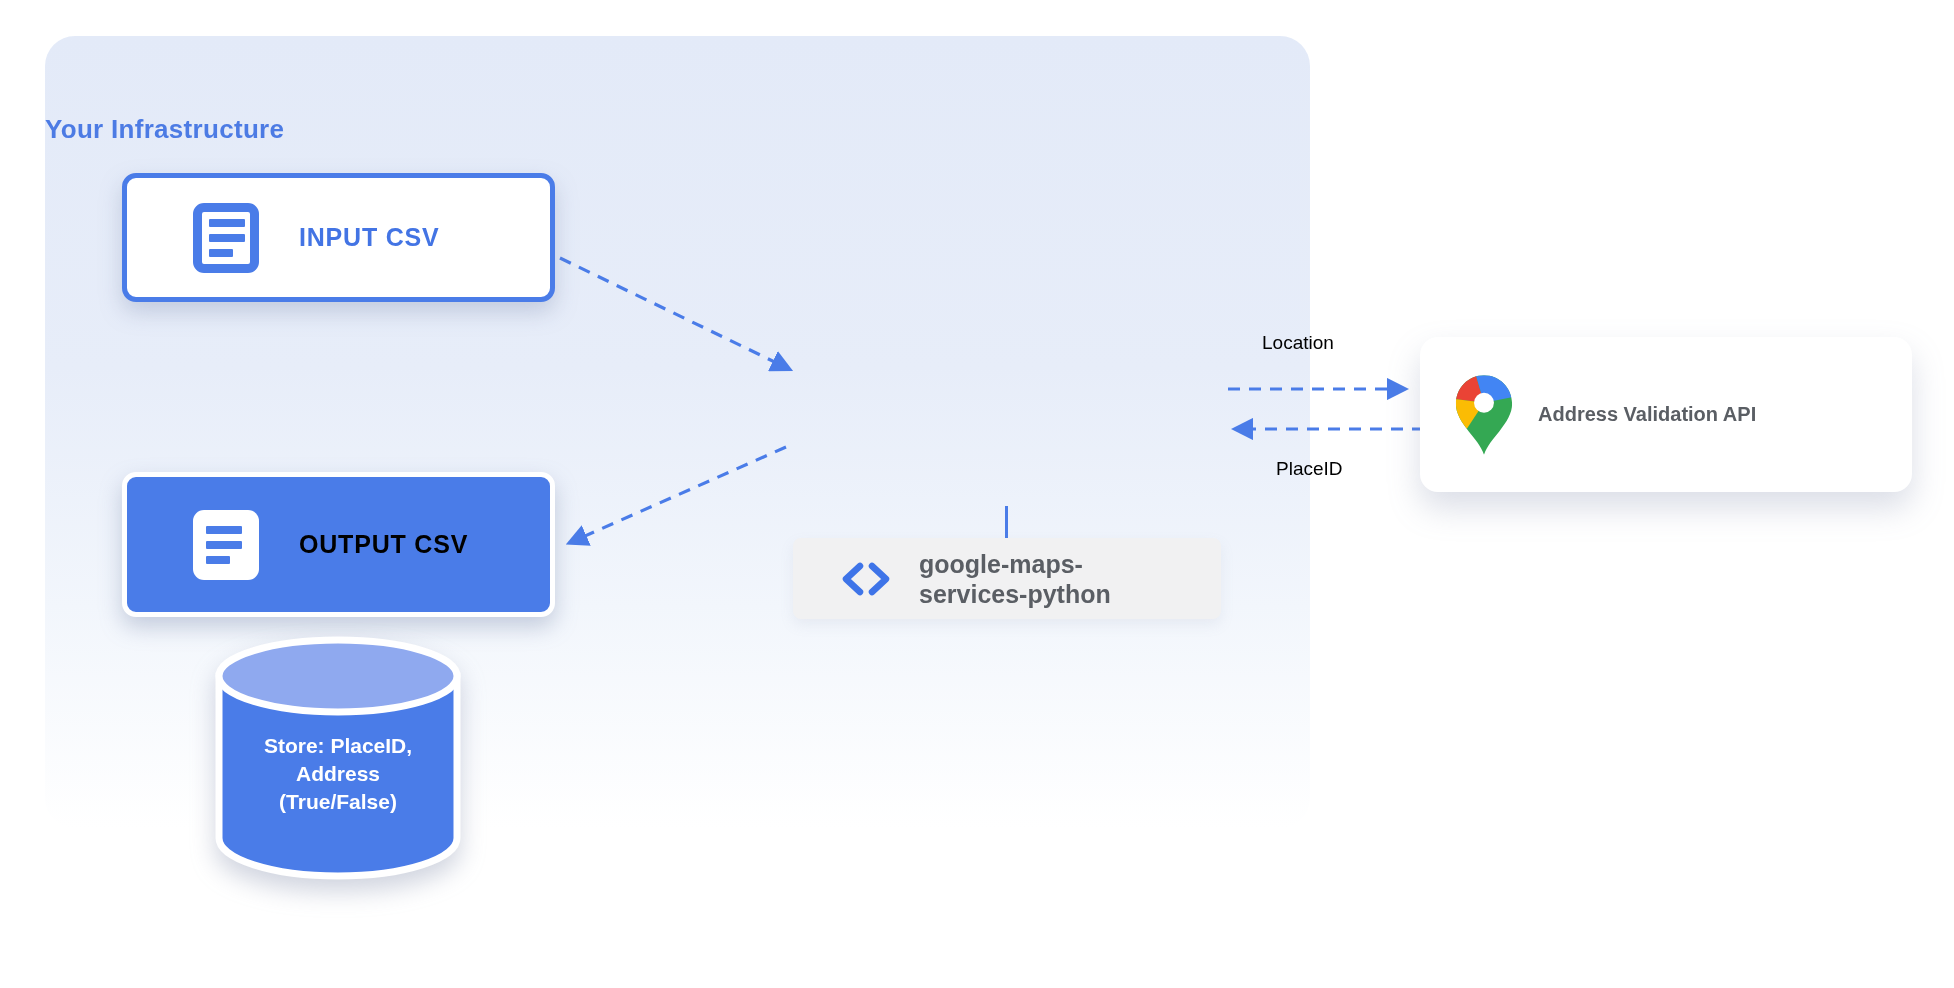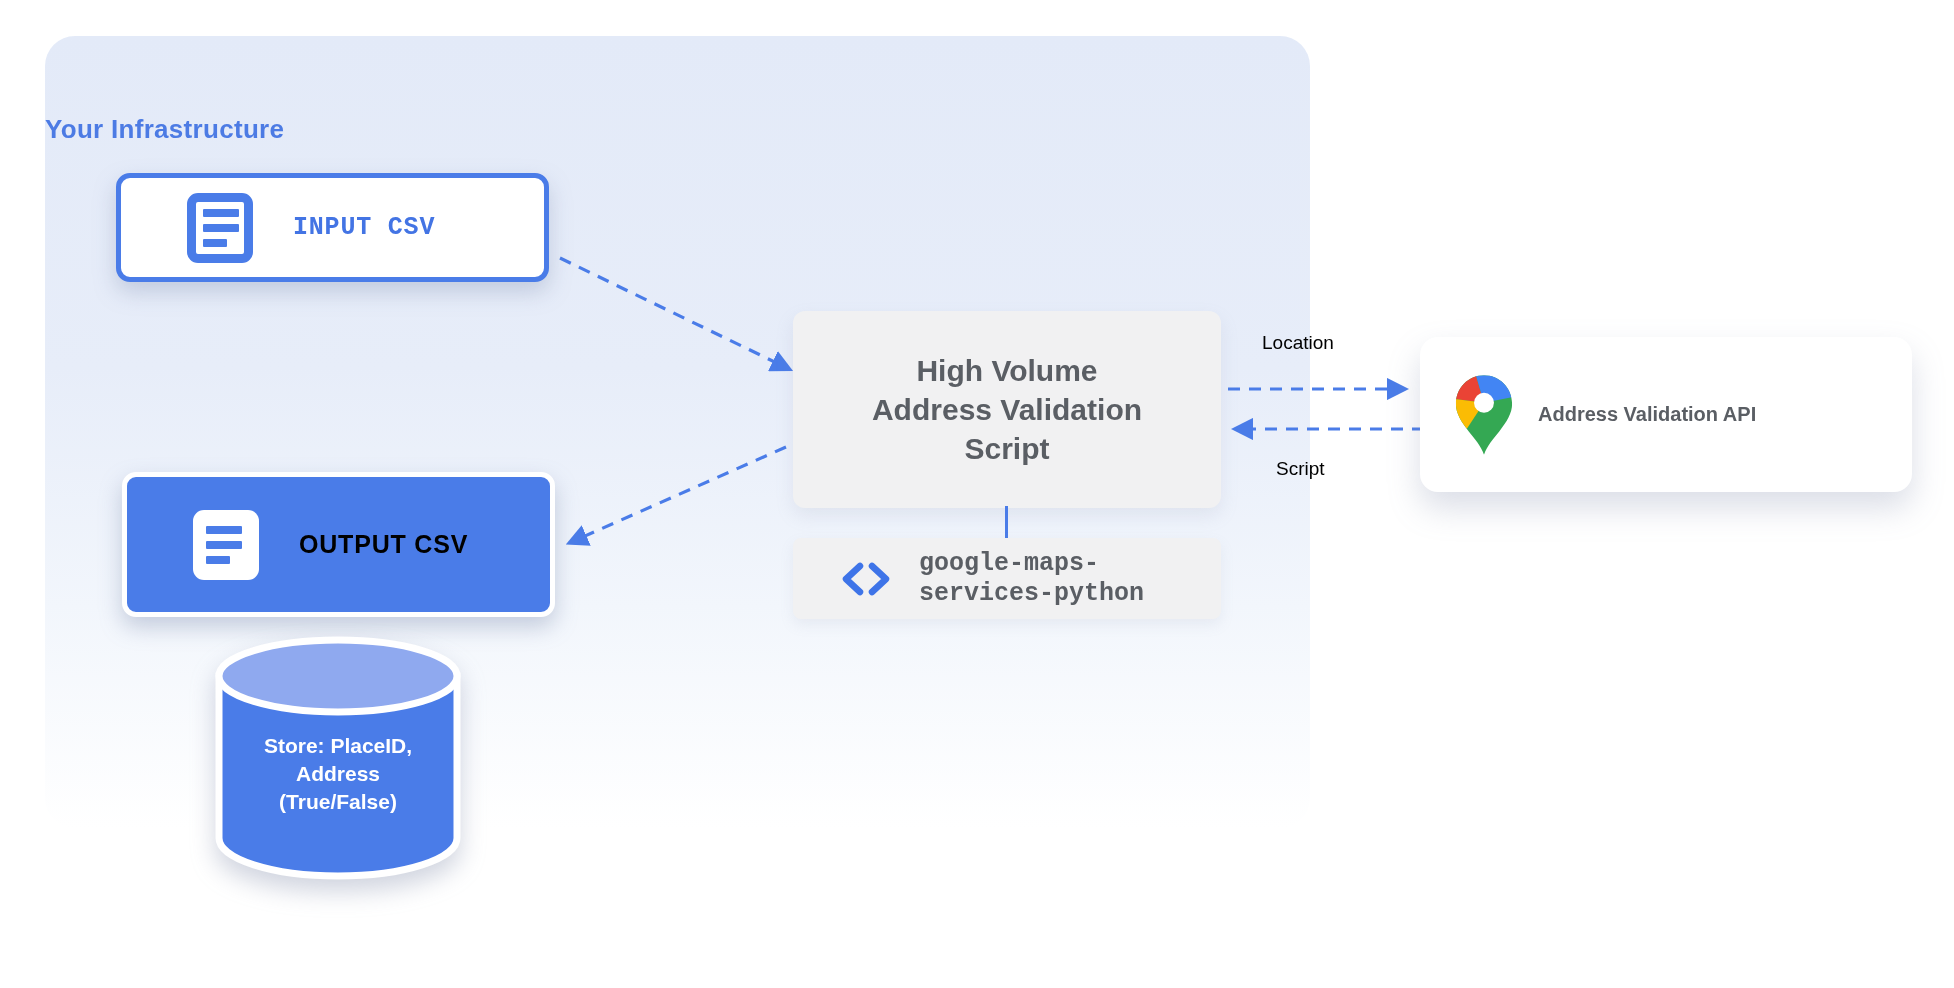--- a/index.html
+++ b/index.html
@@ -21,24 +21,23 @@
     text-align:left; font-size:26px; font-weight:bold; color:#4c7be4;
     letter-spacing:0.3px;
   }
 
   
   .node-box {
     position:absolute; display:flex; align-items:center;
     border-radius:14px;
   }
   .input-box {
-    left:116px; top:173px; width:433px; height:109px;
+    left:122px; top:173px; width:433px; height:129px;
     background:#ffffff; border:5px solid #4a7ce8;
     box-shadow:0 10px 22px rgba(125,140,175,0.35);
-    font-family:Liberation Mono, monospace;
   }
   .output-box {
     left:122px; top:472px; width:433px; height:145px;
     background:#4a7ce8; border:5px solid #ffffff;
     box-shadow:0 10px 22px rgba(125,140,175,0.40);
   }
   .doc-icon {
     width:66px; height:70px; border-radius:11px;
     margin-left:66px; flex:0 0 auto;
     display:flex; flex-direction:column; justify-content:center; gap:7px;
@@ -80,21 +79,21 @@
     background:#4a7ce8;
   }
   .library-box {
     position:absolute; left:793px; top:538px; width:428px; height:81px;
     background:#f1f1f2; border-radius:8px;
     display:flex; align-items:center; padding-left:46px;
     box-shadow:0 6px 14px rgba(140,150,175,0.12);
   }
   .library-box .lib-label {
     margin-left:26px; font-size:25px; font-weight:bold; color:#5a5e64;
-    line-height:30px; white-space:pre-line;font-family:Liberation Mono, monospace;
+    line-height:30px; white-space:pre-line;
   }
 
   
   .api-box {
     position:absolute; left:1420px; top:337px; width:492px; height:155px;
     background:#ffffff; border-radius:18px;
     display:flex; align-items:center; padding-left:34px;
     box-shadow:0 16px 32px rgba(125,138,170,0.28);
   }
   .api-box .api-label {
@@ -150,25 +149,20 @@
   </div>
 
   <svg class="cyl-svg" width="260" height="260" viewBox="0 0 260 260">
     <path d="M11 46 L11 208 A119 38 0 0 0 249 208 L249 46 Z" fill="#4a7ce8" stroke="#ffffff" stroke-width="7"></path>
     <ellipse cx="130" cy="46" rx="119" ry="36" fill="#8fa9ef" stroke="#ffffff" stroke-width="7"></ellipse>
   </svg>
   <div class="cyl-text">Store: PlaceID,
 Address
 (True/False)</div>
 
-  <div class="script-box">
-    <div class="title">High Volume
-Address Validation
-Script</div>
-  </div>
 
   <div class="connector"></div>
 
   <div class="library-box">
     <svg width="54" height="36" viewBox="0 0 54 36">
       <polyline points="21,5 7,18 21,31" fill="none" stroke="#3e74e8" stroke-width="6.5" stroke-linecap="round" stroke-linejoin="round"></polyline>
       <polyline points="33,5 47,18 33,31" fill="none" stroke="#3e74e8" stroke-width="6.5" stroke-linecap="round" stroke-linejoin="round"></polyline>
     </svg>
     <div class="lib-label">google-maps-
 services-python</div>
@@ -186,15 +180,15 @@
         <polygon points="-5,-5 34,-5 50,49 -5,42" fill="#ea4335"></polygon>
         <polygon points="34,-5 105,-5 105,38 50,49" fill="#4285f4"></polygon>
         <polygon points="-5,42 50,49 21,93 -5,79" fill="#fbbc04"></polygon>
       </g>
       <circle cx="50" cy="49" r="17" fill="#ffffff"></circle>
     </svg>
     <div class="api-label">Address Validation API</div>
   </div>
 
   <div class="edge-label loc-label">Location</div>
-  <div class="edge-label pid-label">Script</div>
+  <div class="edge-label pid-label">PlaceID</div>
 
 </div>
 
 </body></html>

